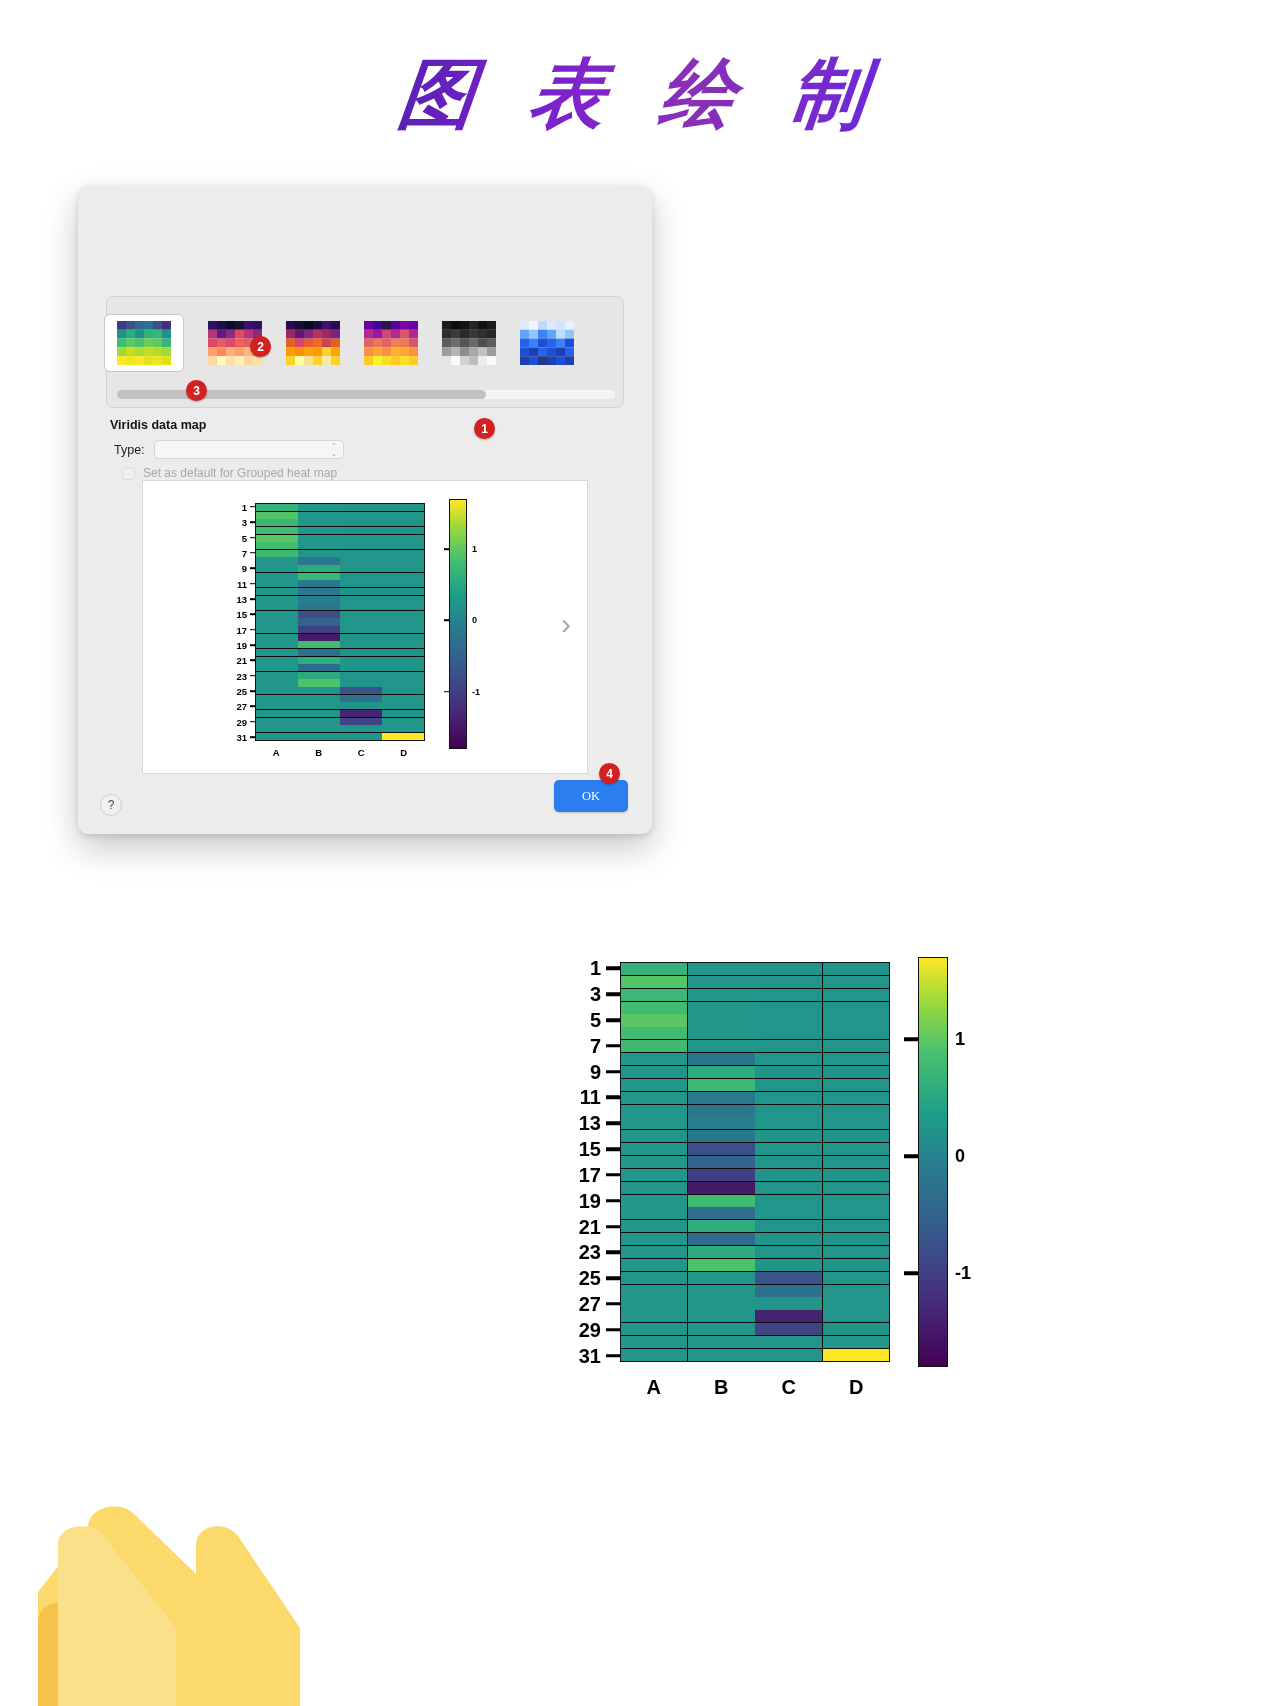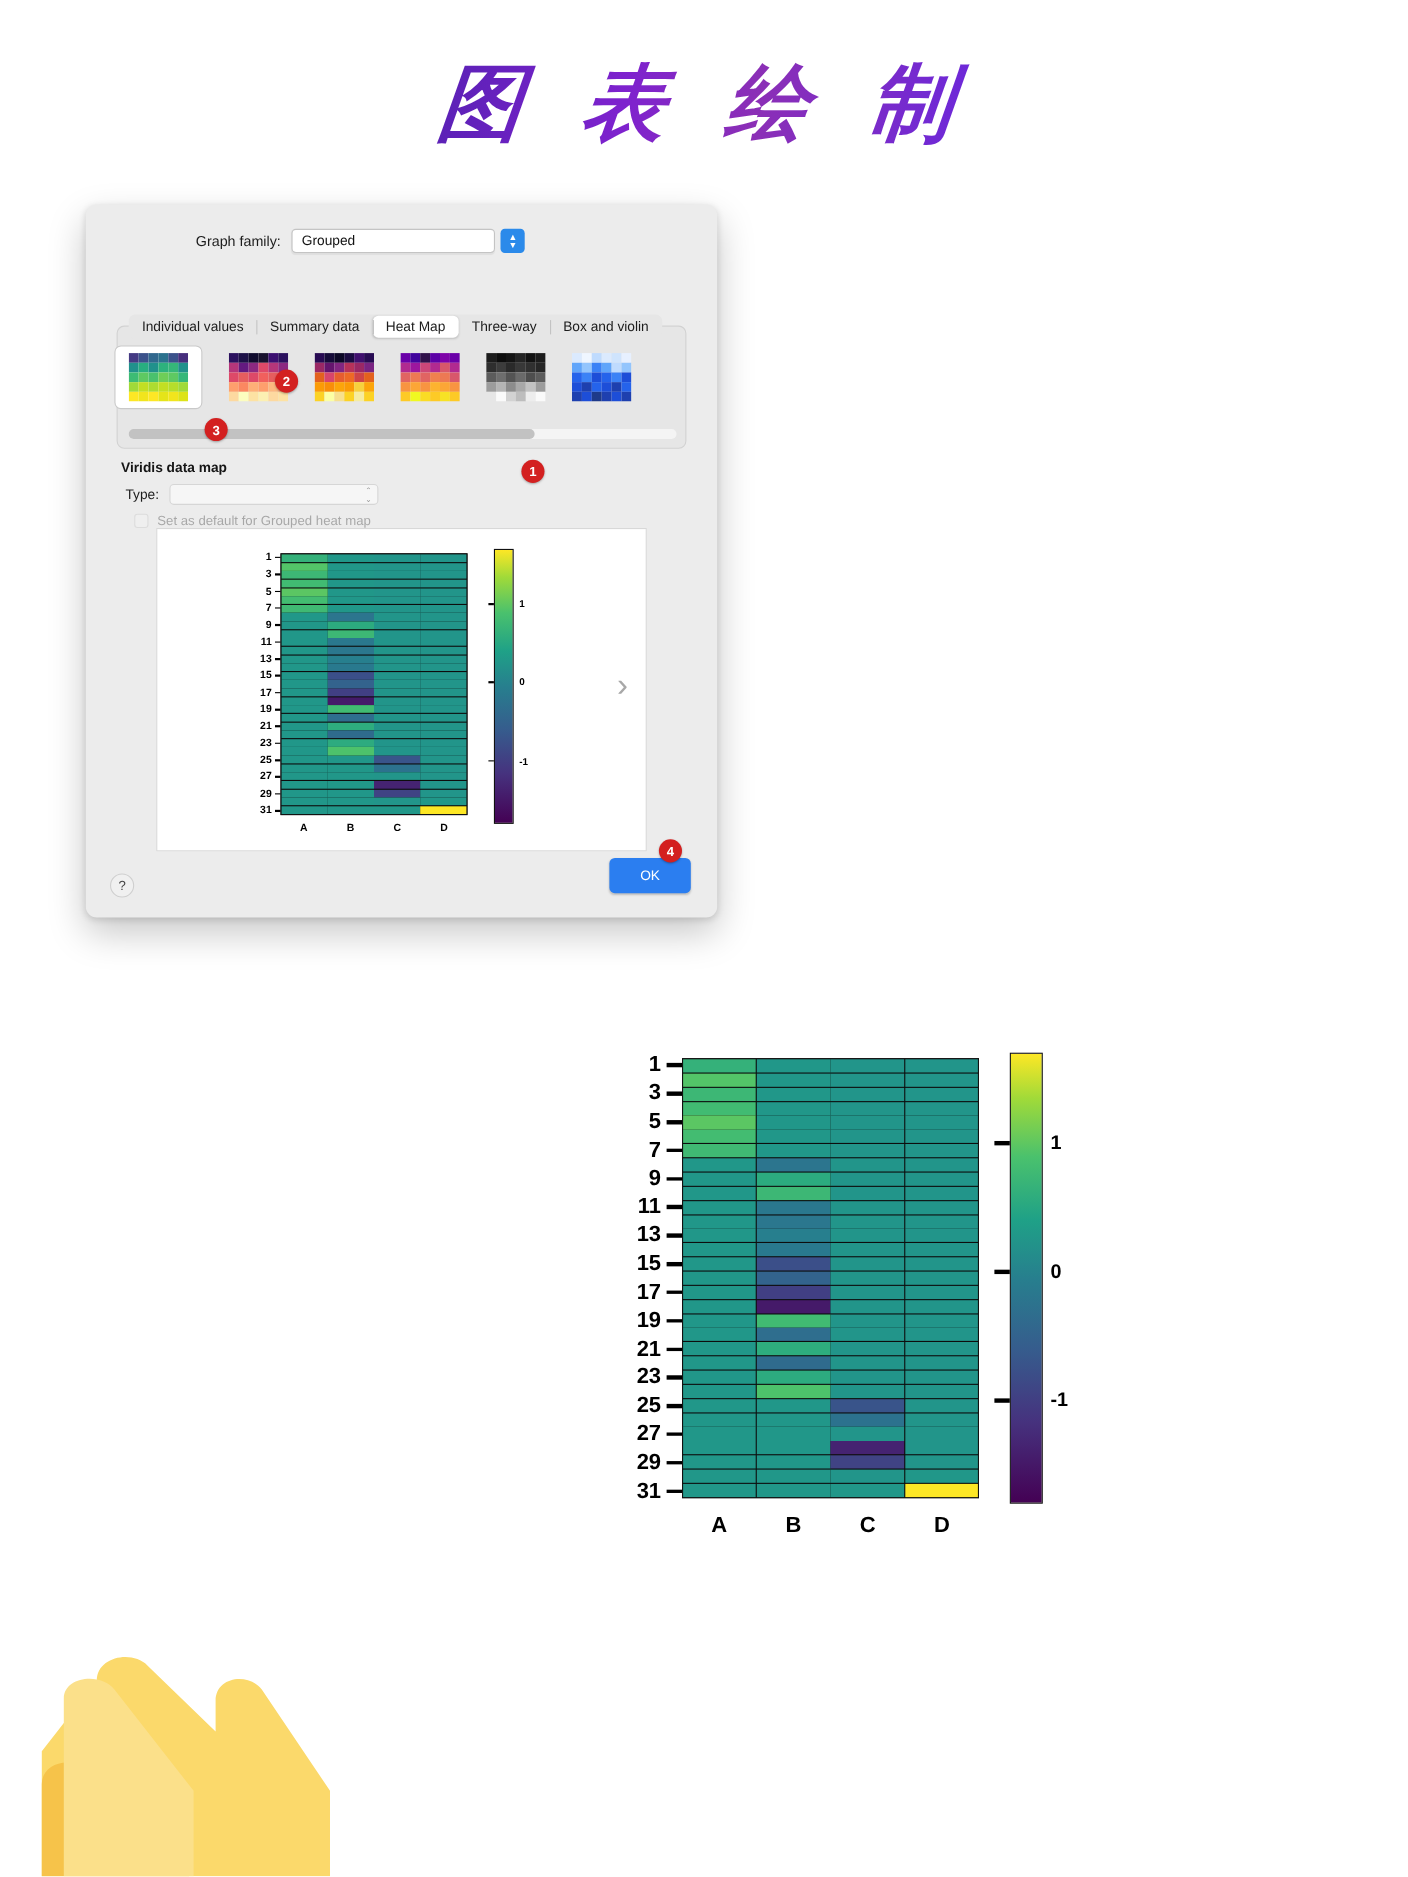--- a/index.html
+++ b/index.html
@@ -207,20 +207,21 @@
   }
 
   .footer-ok{
     position:absolute; right:24px; bottom:22px;
     width:74px; height:32px;
     background:#2b7ef0;
     border-radius:5px;
     color:#fff; font-size:12.5px;
     display:flex; align-items:center; justify-content:center;
     box-shadow:0 1px 2px rgba(0,0,0,.2);
+    font-family:Liberation Serif, serif;
   }
   .help-btn{
     position:absolute; left:22px; bottom:18px;
     width:22px; height:22px; border-radius:50%;
     background:#f0f0f0; border:1px solid #cfcfcf;
     display:flex; align-items:center; justify-content:center;
     font-size:12px; color:#444;
   }
 
   
@@ -274,37 +275,23 @@
 </head>
 <body>
 
 <div class="title-wrap">
   <span class="cal-title">图 表 绘 制</span>
 </div>
 
 <div class="dialog">
 
 
-  <div class="family-row">
-    <span class="family-label">Graph family:</span>
-    <div class="combo">
-      <span>Grouped</span>
-      <span class="combo-stepper">▲<br>▼</span>
-    </div>
-  </div>
   <div class="badge" style="left:396px; top:232px;">1</div>
 
   <div class="tabbox">
-    <div class="tabs">
-      <div class="tab">Individual values</div>
-      <div class="tab">Summary data</div>
-      <div class="tab active">Heat Map</div>
-      <div class="tab">Three-way</div>
-      <div class="tab">Box and violin</div>
-    </div>
 
     <div class="thumbs">
       <div class="thumb-cell sel">
         <svg class="sw" viewBox="0 0 6 5" preserveAspectRatio="none">
           <rect x="0" y="0" width="1" height="1" fill="#443a83"></rect>
             <rect x="1" y="0" width="1" height="1" fill="#3b528b"></rect>
             <rect x="2" y="0" width="1" height="1" fill="#31688e"></rect>
             <rect x="3" y="0" width="1" height="1" fill="#2c728e"></rect>
             <rect x="4" y="0" width="1" height="1" fill="#3b528b"></rect>
             <rect x="5" y="0" width="1" height="1" fill="#472f7d"></rect>

